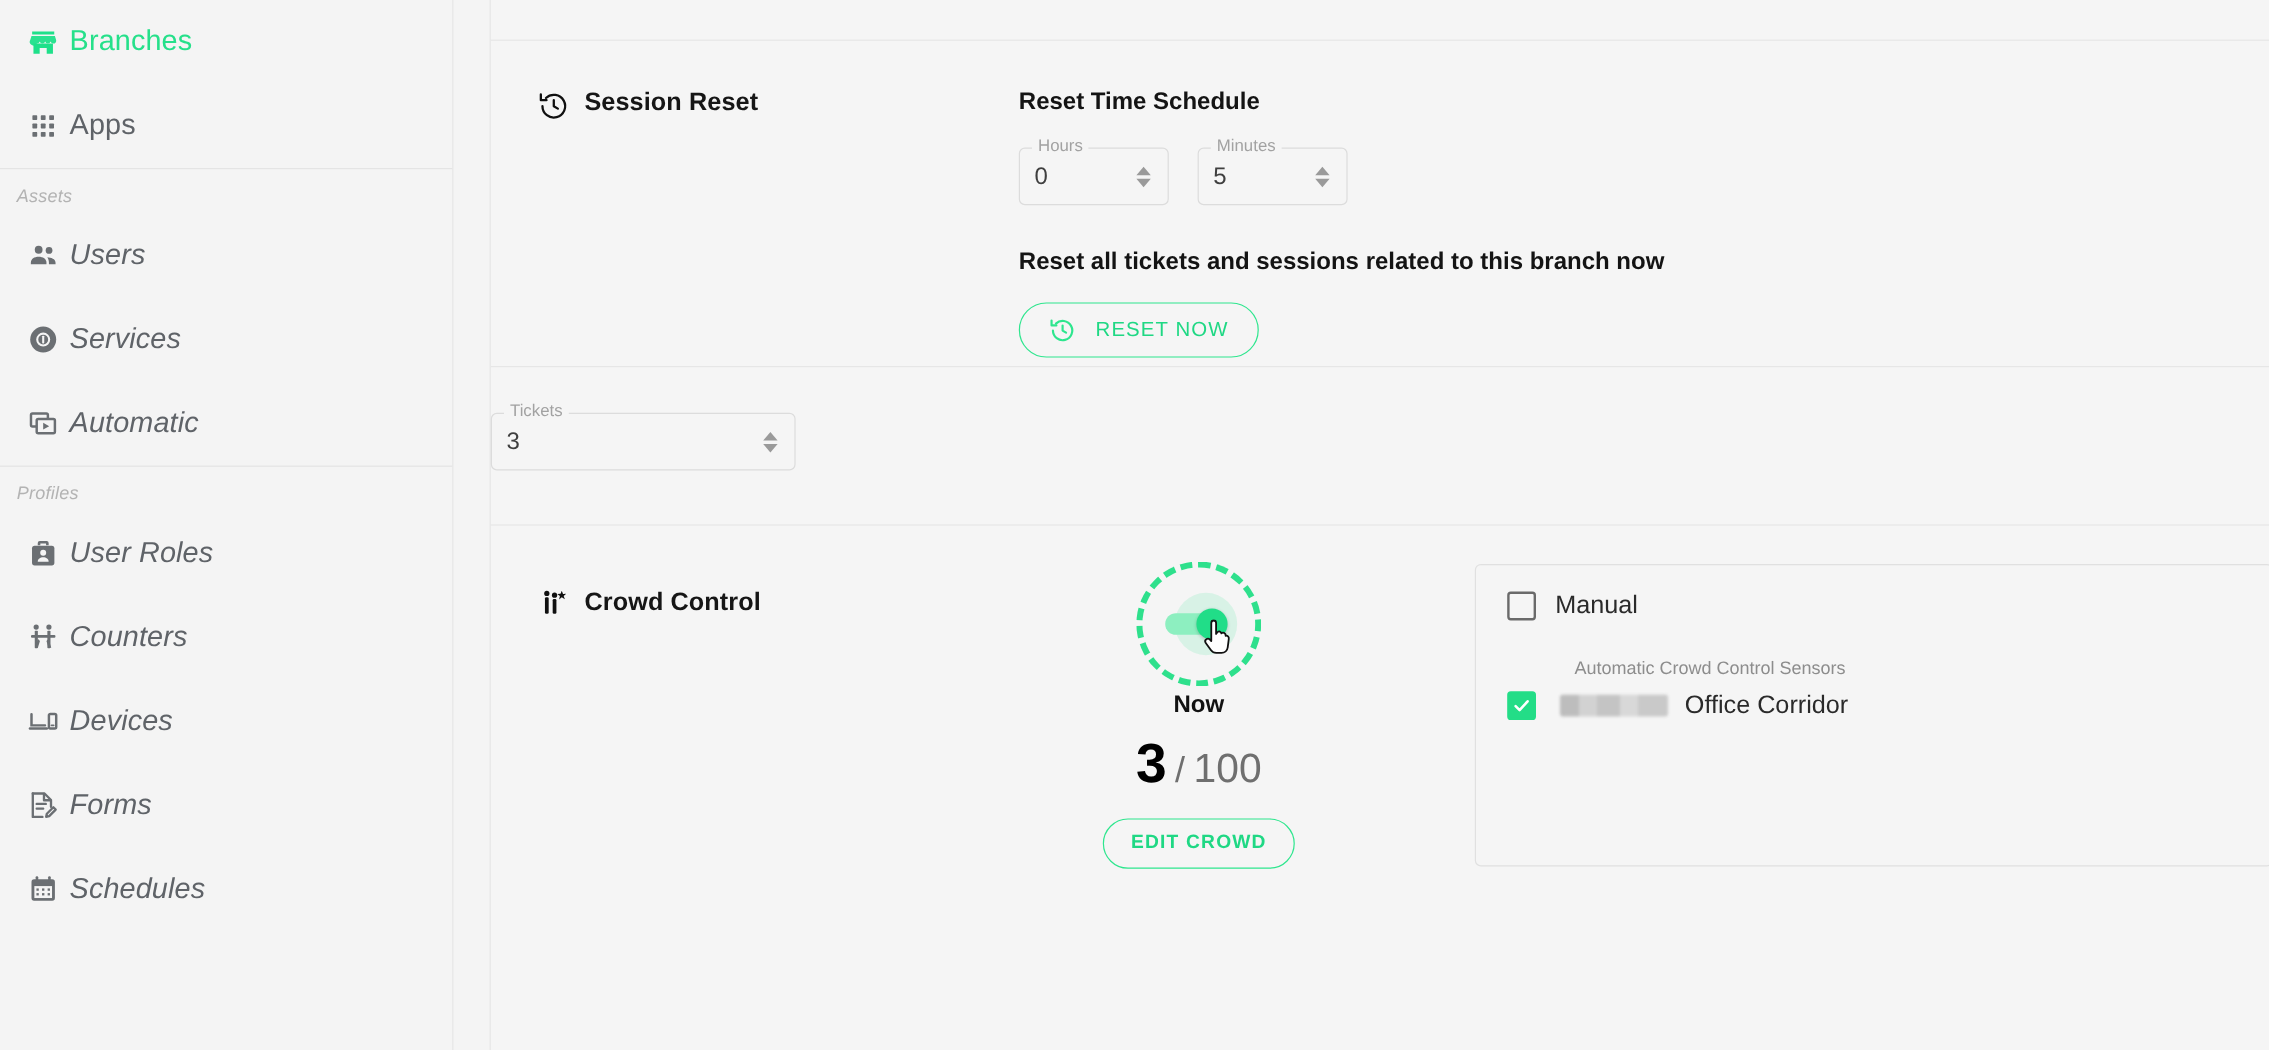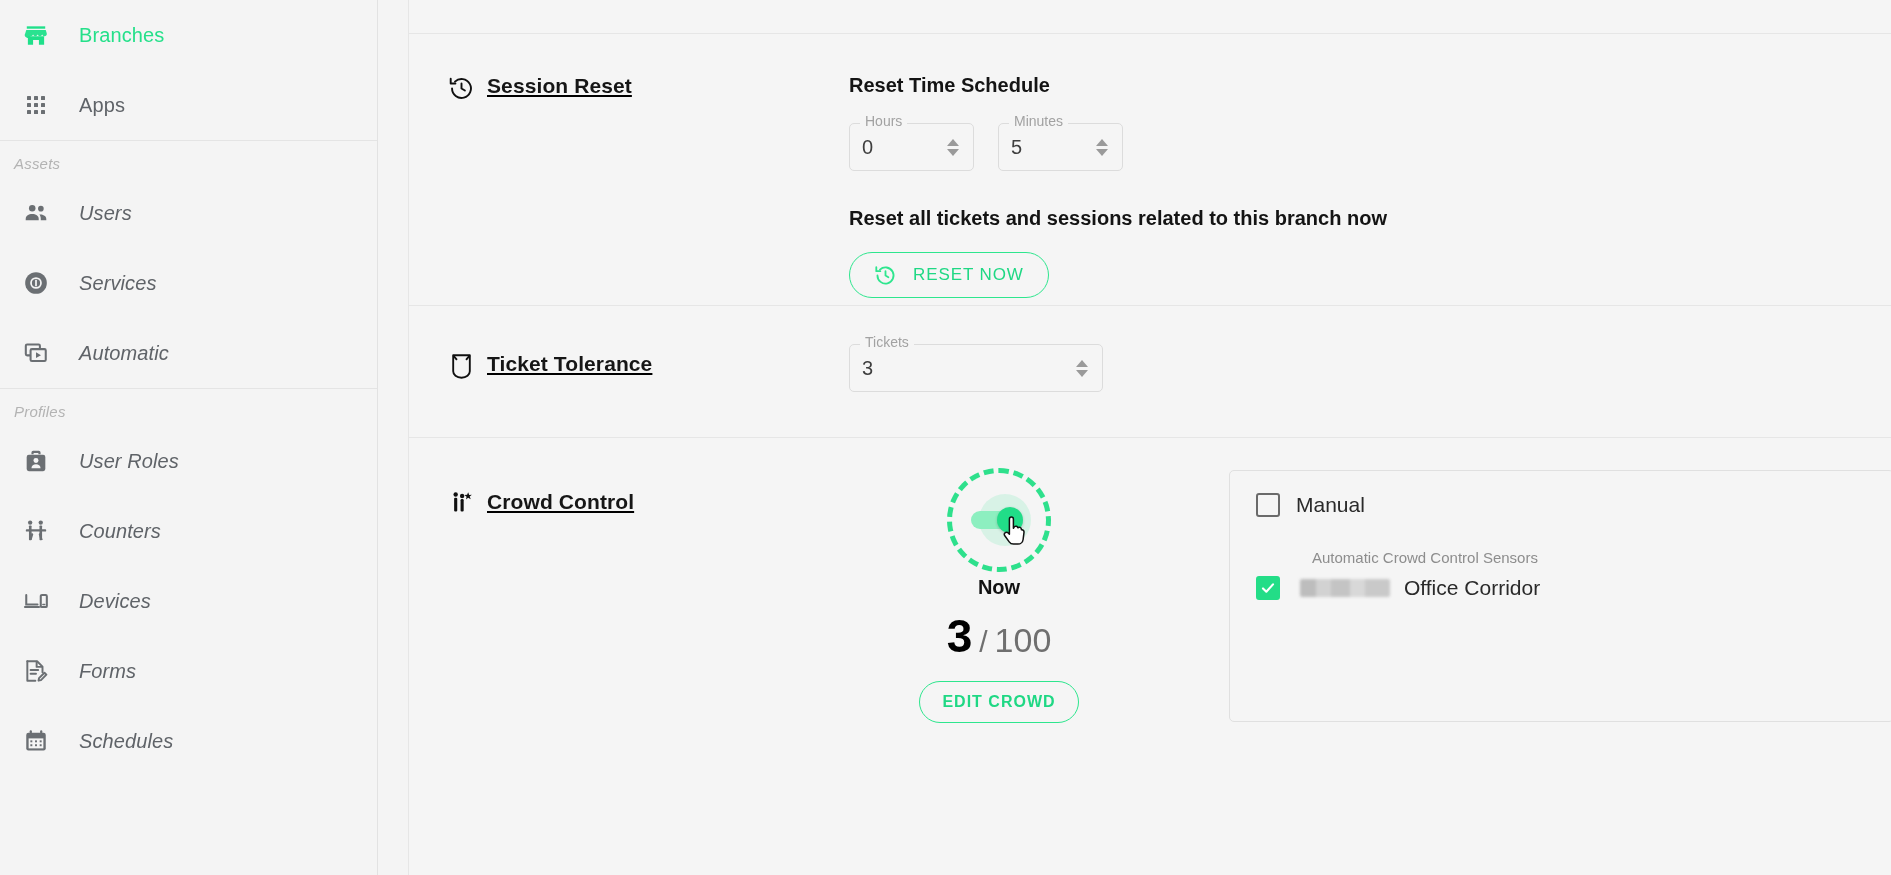--- a/index.html
+++ b/index.html
@@ -51,24 +51,23 @@
   }
   .nav-item .ico {
     width: 44px;
     flex: 0 0 44px;
     display: flex;
     align-items: center;
     justify-content: center;
     color: #6b6f73;
   }
   .nav-item .lbl {
-    font-size: 20px;
+    font-size: 24px;
     color: #5f6368;
     letter-spacing: .1px;
-    margin-left: 21px;
   }
   .nav-item.active .lbl { color: #25e08a; }
   .nav-item.active .ico { color: #1fe08a; }
 
   
   .main {
     flex: 1 1 auto;
     height: 875px;
     position: relative;
     overflow: hidden;
@@ -109,21 +108,20 @@
     padding: 0;
   }
 
   .sec-head {
     width: 440px;
     flex: 0 0 440px;
     display: flex;
     align-items: flex-start;
     padding-top: 40px;
     padding-left: 26px;
-    text-decoration: underline;
   }
   .sec-head .sec-ico {
     width: 52px;
     flex: 0 0 52px;
     display: flex;
     justify-content: center;
     color: #101010;
     padding-top: 1px;
   }
   .sec-head .sec-title {
@@ -589,29 +587,20 @@
                 <path d="M2.4 3.3v4.2h4.2"></path>
                 <path d="M12 7.6V12l3 1.8"></path>
               </svg>
             </span>
             <span>RESET NOW</span>
           </button>
         </div>
       </section>
 
       <section class="section" id="section-ticket-tolerance">
-        <div class="sec-head">
-          <span class="sec-ico">
-            <svg width="25" height="27" viewBox="0 0 22 26" fill="none" stroke="currentColor" stroke-width="1.8" stroke-linejoin="round">
-              <path d="M3 2.2h16v15.4c0 3.4-3.2 6.2-8 6.2S3 21 3 17.6z"></path>
-              <path d="M3 2.2l3.6 4.4M19 2.2l-3.6 4.4"></path>
-            </svg>
-          </span>
-          <span class="sec-title">Ticket Tolerance</span>
-        </div>
 
         <div class="sec-body">
           <div class="num-field wide">
             <span class="legend">Tickets</span>
             <span class="val">3</span>
             <span class="spin">
                 <i class="up"></i>
                 <i class="dn"></i>
               </span>
           </div>

